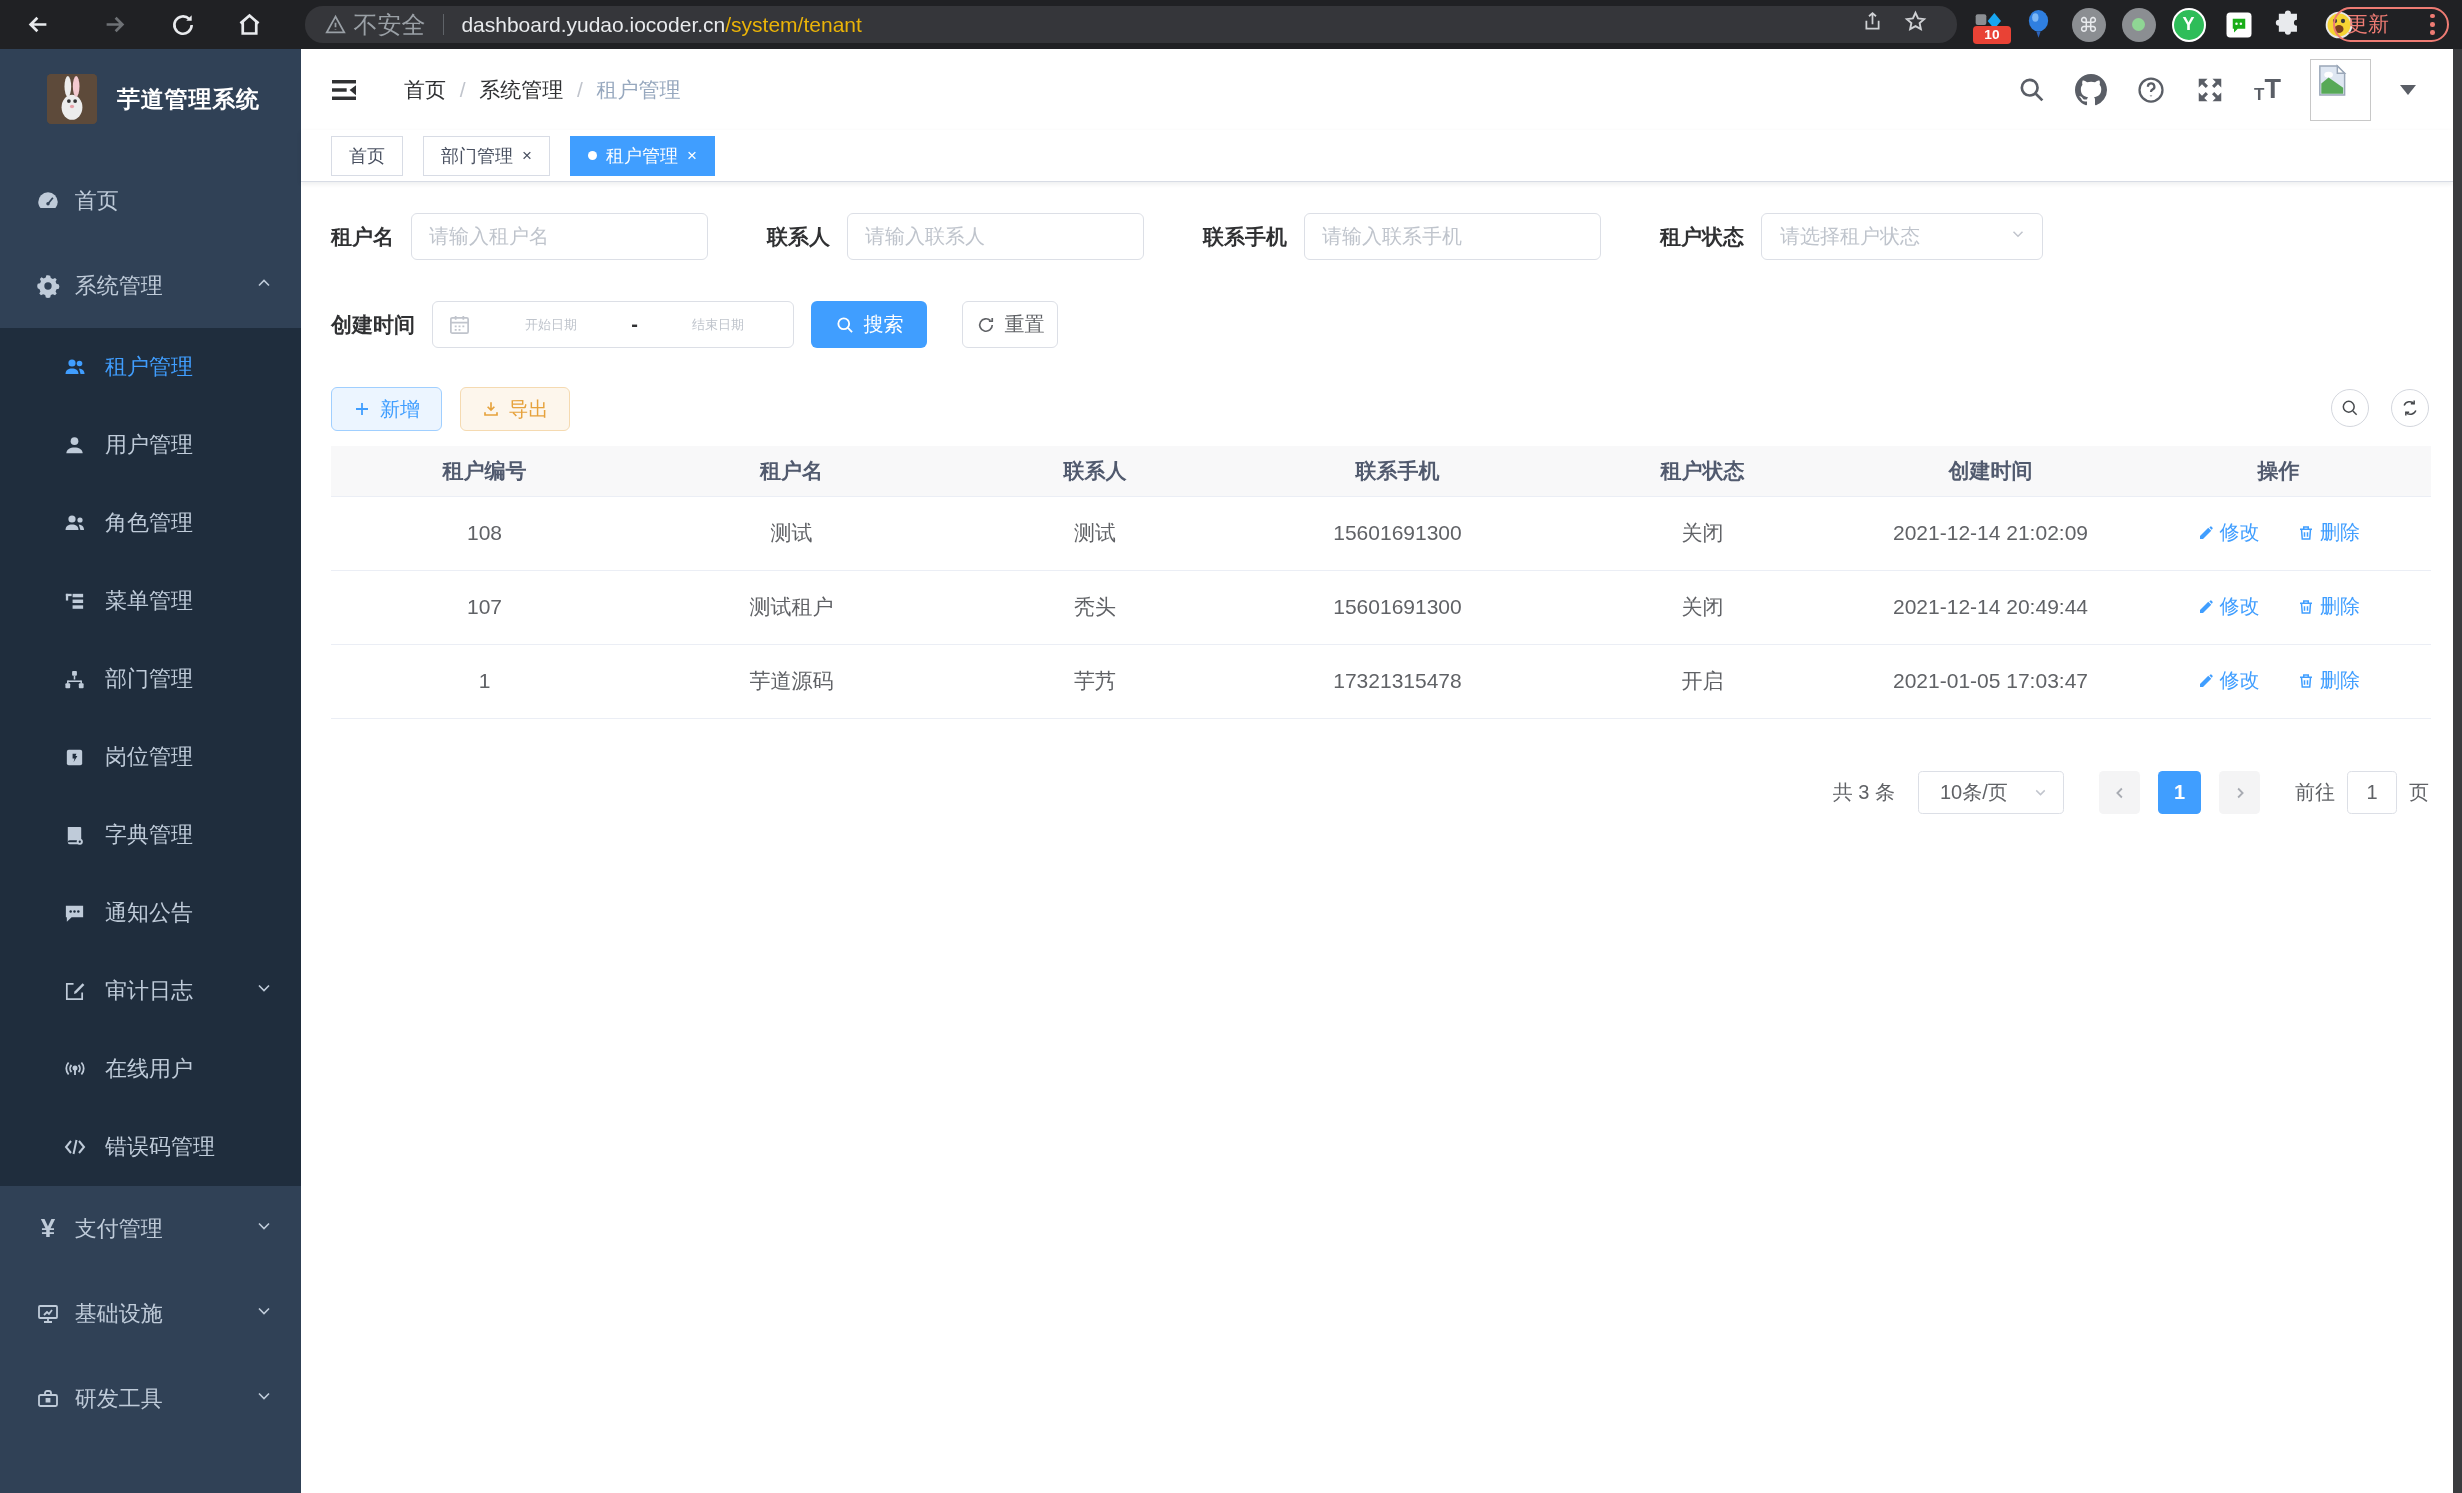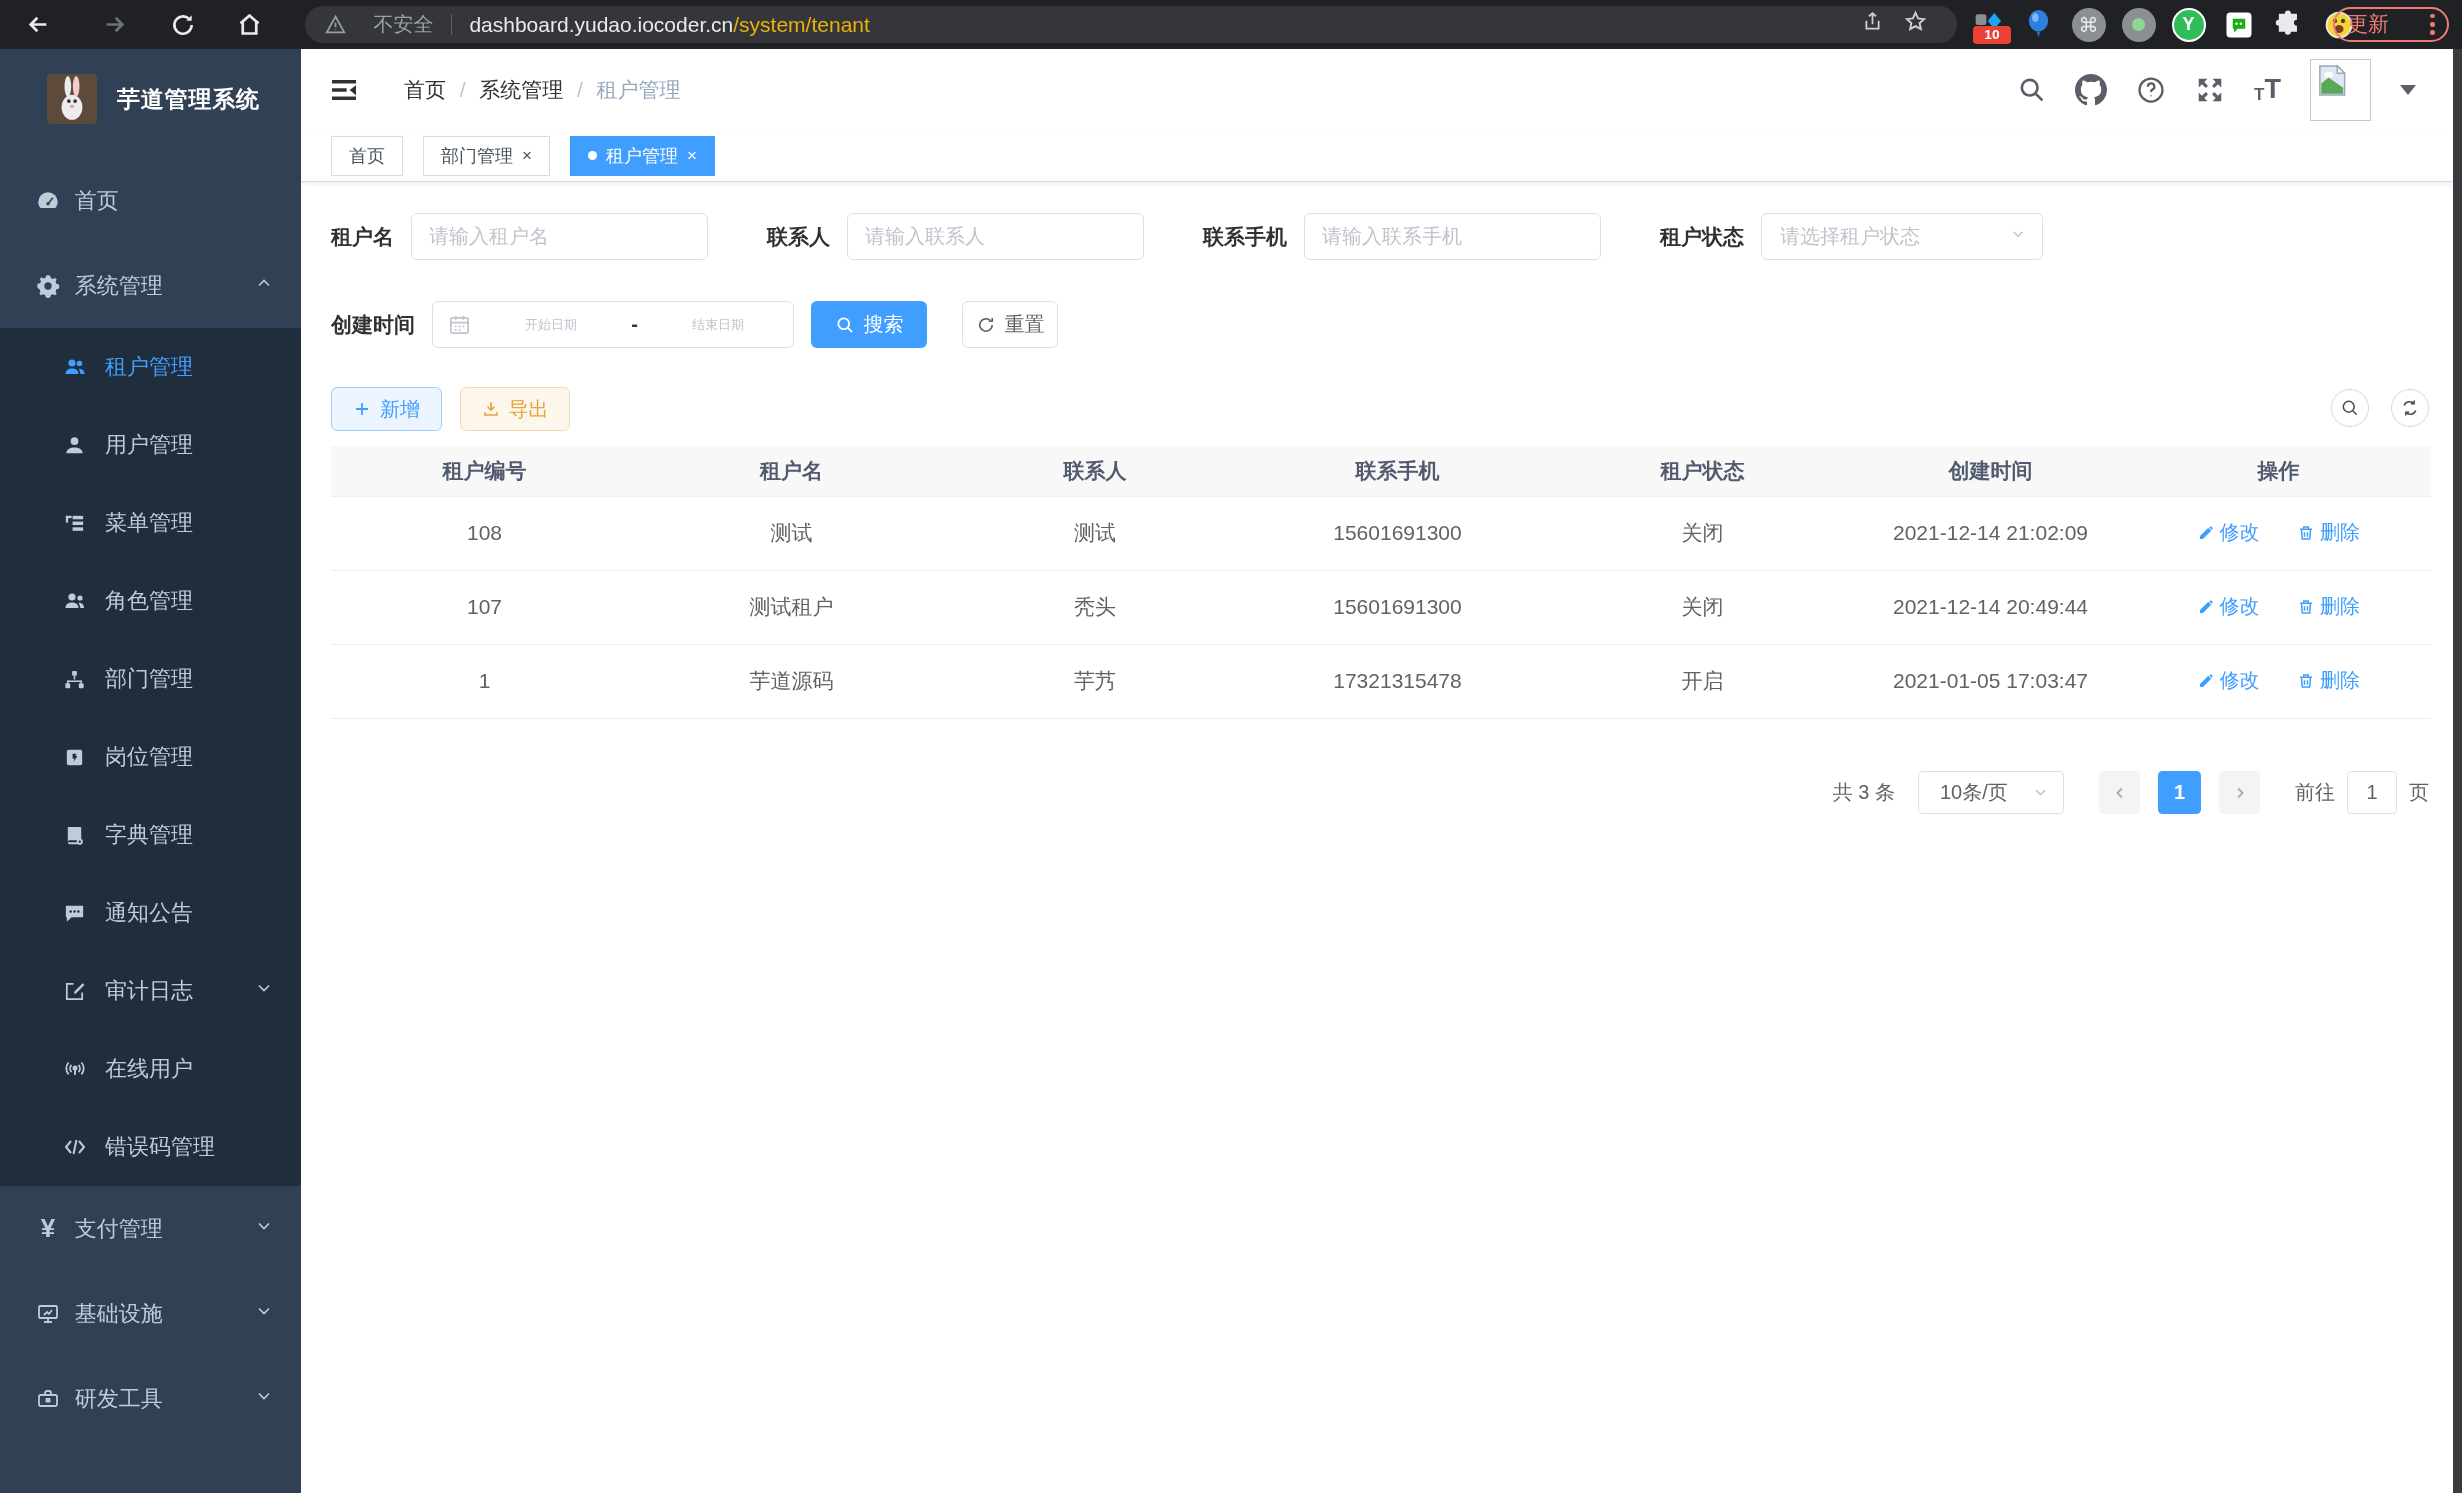--- a/index.html
+++ b/index.html
@@ -7,21 +7,21 @@
     font-family:"Liberation Sans","DejaVu Sans",sans-serif; background:#fff; }
 
   
   .browser-bar{position:absolute;left:0;top:0;width:2462px;height:49px;background:#202124;z-index:50;}
   .nav-ico{position:absolute;top:0;height:49px;display:flex;align-items:center;justify-content:center;
     color:#e8eaed;font-size:27px;width:49px;cursor:pointer;}
   .nav-ico.dim{color:#6e7175;}
   .omnibox{position:absolute;left:305px;top:6px;width:1652px;height:37px;background:#35363a;border-radius:18px;
     display:flex;align-items:center;padding:0 20px;color:#9aa0a6;}
   .omnibox .warn{font-size:20px;margin-right:7.6px;}
-  .omnibox .sec{font-size:20px;margin-right:17px;margin-left:20px;}
+  .omnibox .sec{font-size:24px;margin-right:17px;}
   .omnibox .div{width:0.8px;height:21px;background:#5f6368;margin-right:18px;}
   .url-host{color:#e8eaed;font-size:21px;}
   .url-path{color:#eab308;font-size:21px;}
   .omnibox .spacer{flex:1;}
   .omni-act{width:43px;text-align:center;color:#cfd1d4;font-size:23px;cursor:pointer;}
   .ext-strip{position:absolute;left:1971px;top:0;height:49px;display:flex;align-items:center;gap:15px;}
   .ext{width:35px;height:35px;position:relative;display:flex;align-items:center;justify-content:center;cursor:pointer;}
   .badge{position:absolute;right:-4.6px;bottom:-1.5px;background:#e94235;color:#fff;font-size:13.7px;line-height:18px;
     padding:0 11px;border-radius:3.8px;font-weight:700;}
   .circ{border-radius:50%;width:34px;height:34px;display:flex;align-items:center;justify-content:center;}
@@ -300,40 +300,40 @@
       <span class="ic">
           <svg width="23" height="23" viewBox="0 0 24 24" fill="currentColor">
             <circle cx="12" cy="7.5" r="4"></circle>
             <path d="M3.5 20c0-4 4-6 8.5-6s8.5 2 8.5 6z"></path>
           </svg>
         </span>
       <span class="lbl">用户管理</span>
     </div>
     <div class="mi l2">
       <span class="ic">
+          <svg width="24" height="24" viewBox="0 0 24 24" fill="currentColor">
+            <circle cx="9" cy="8" r="3.6"></circle>
+            <path d="M2.5 19c0-3.6 3-5.4 6.5-5.4s6.5 1.8 6.5 5.4z"></path>
+            <circle cx="17" cy="9" r="2.6"></circle>
+            <path d="M15.8 13.6c2.9.3 5.2 2 5.2 5.4h-3.6"></path>
+          </svg>
+        </span>
+      <span class="lbl">角色管理</span>
+    </div>
+    <div class="mi l2">
+      <span class="ic">
           <svg width="23" height="23" viewBox="0 0 24 24" fill="currentColor">
             <rect x="3" y="4" width="2.4" height="7"></rect>
             <rect x="3" y="4" width="6" height="2.4"></rect>
             <rect x="10" y="4" width="11" height="3.6"></rect>
             <rect x="10" y="10" width="11" height="3.6"></rect>
             <rect x="10" y="16" width="11" height="3.6"></rect>
           </svg>
         </span>
       <span class="lbl">菜单管理</span>
-    </div>
-    <div class="mi l2">
-      <span class="ic">
-          <svg width="24" height="24" viewBox="0 0 24 24" fill="currentColor">
-            <circle cx="9" cy="8" r="3.6"></circle>
-            <path d="M2.5 19c0-3.6 3-5.4 6.5-5.4s6.5 1.8 6.5 5.4z"></path>
-            <circle cx="17" cy="9" r="2.6"></circle>
-            <path d="M15.8 13.6c2.9.3 5.2 2 5.2 5.4h-3.6"></path>
-          </svg>
-        </span>
-      <span class="lbl">角色管理</span>
     </div>
     <div class="mi l2">
       <span class="ic">
           <svg width="23" height="23" viewBox="0 0 24 24" fill="currentColor">
             <rect x="9.5" y="3" width="5" height="5" rx="1"></rect>
             <rect x="2.5" y="16" width="5" height="5" rx="1"></rect>
             <rect x="16.5" y="16" width="5" height="5" rx="1"></rect>
             <path d="M11.2 8h1.6v4h-1.6z"></path>
             <path d="M5 13h14v1.6H5z"></path>
             <path d="M4.2 13h1.6v3.5H4.2zM18.2 13h1.6v3.5h-1.6z"></path>

